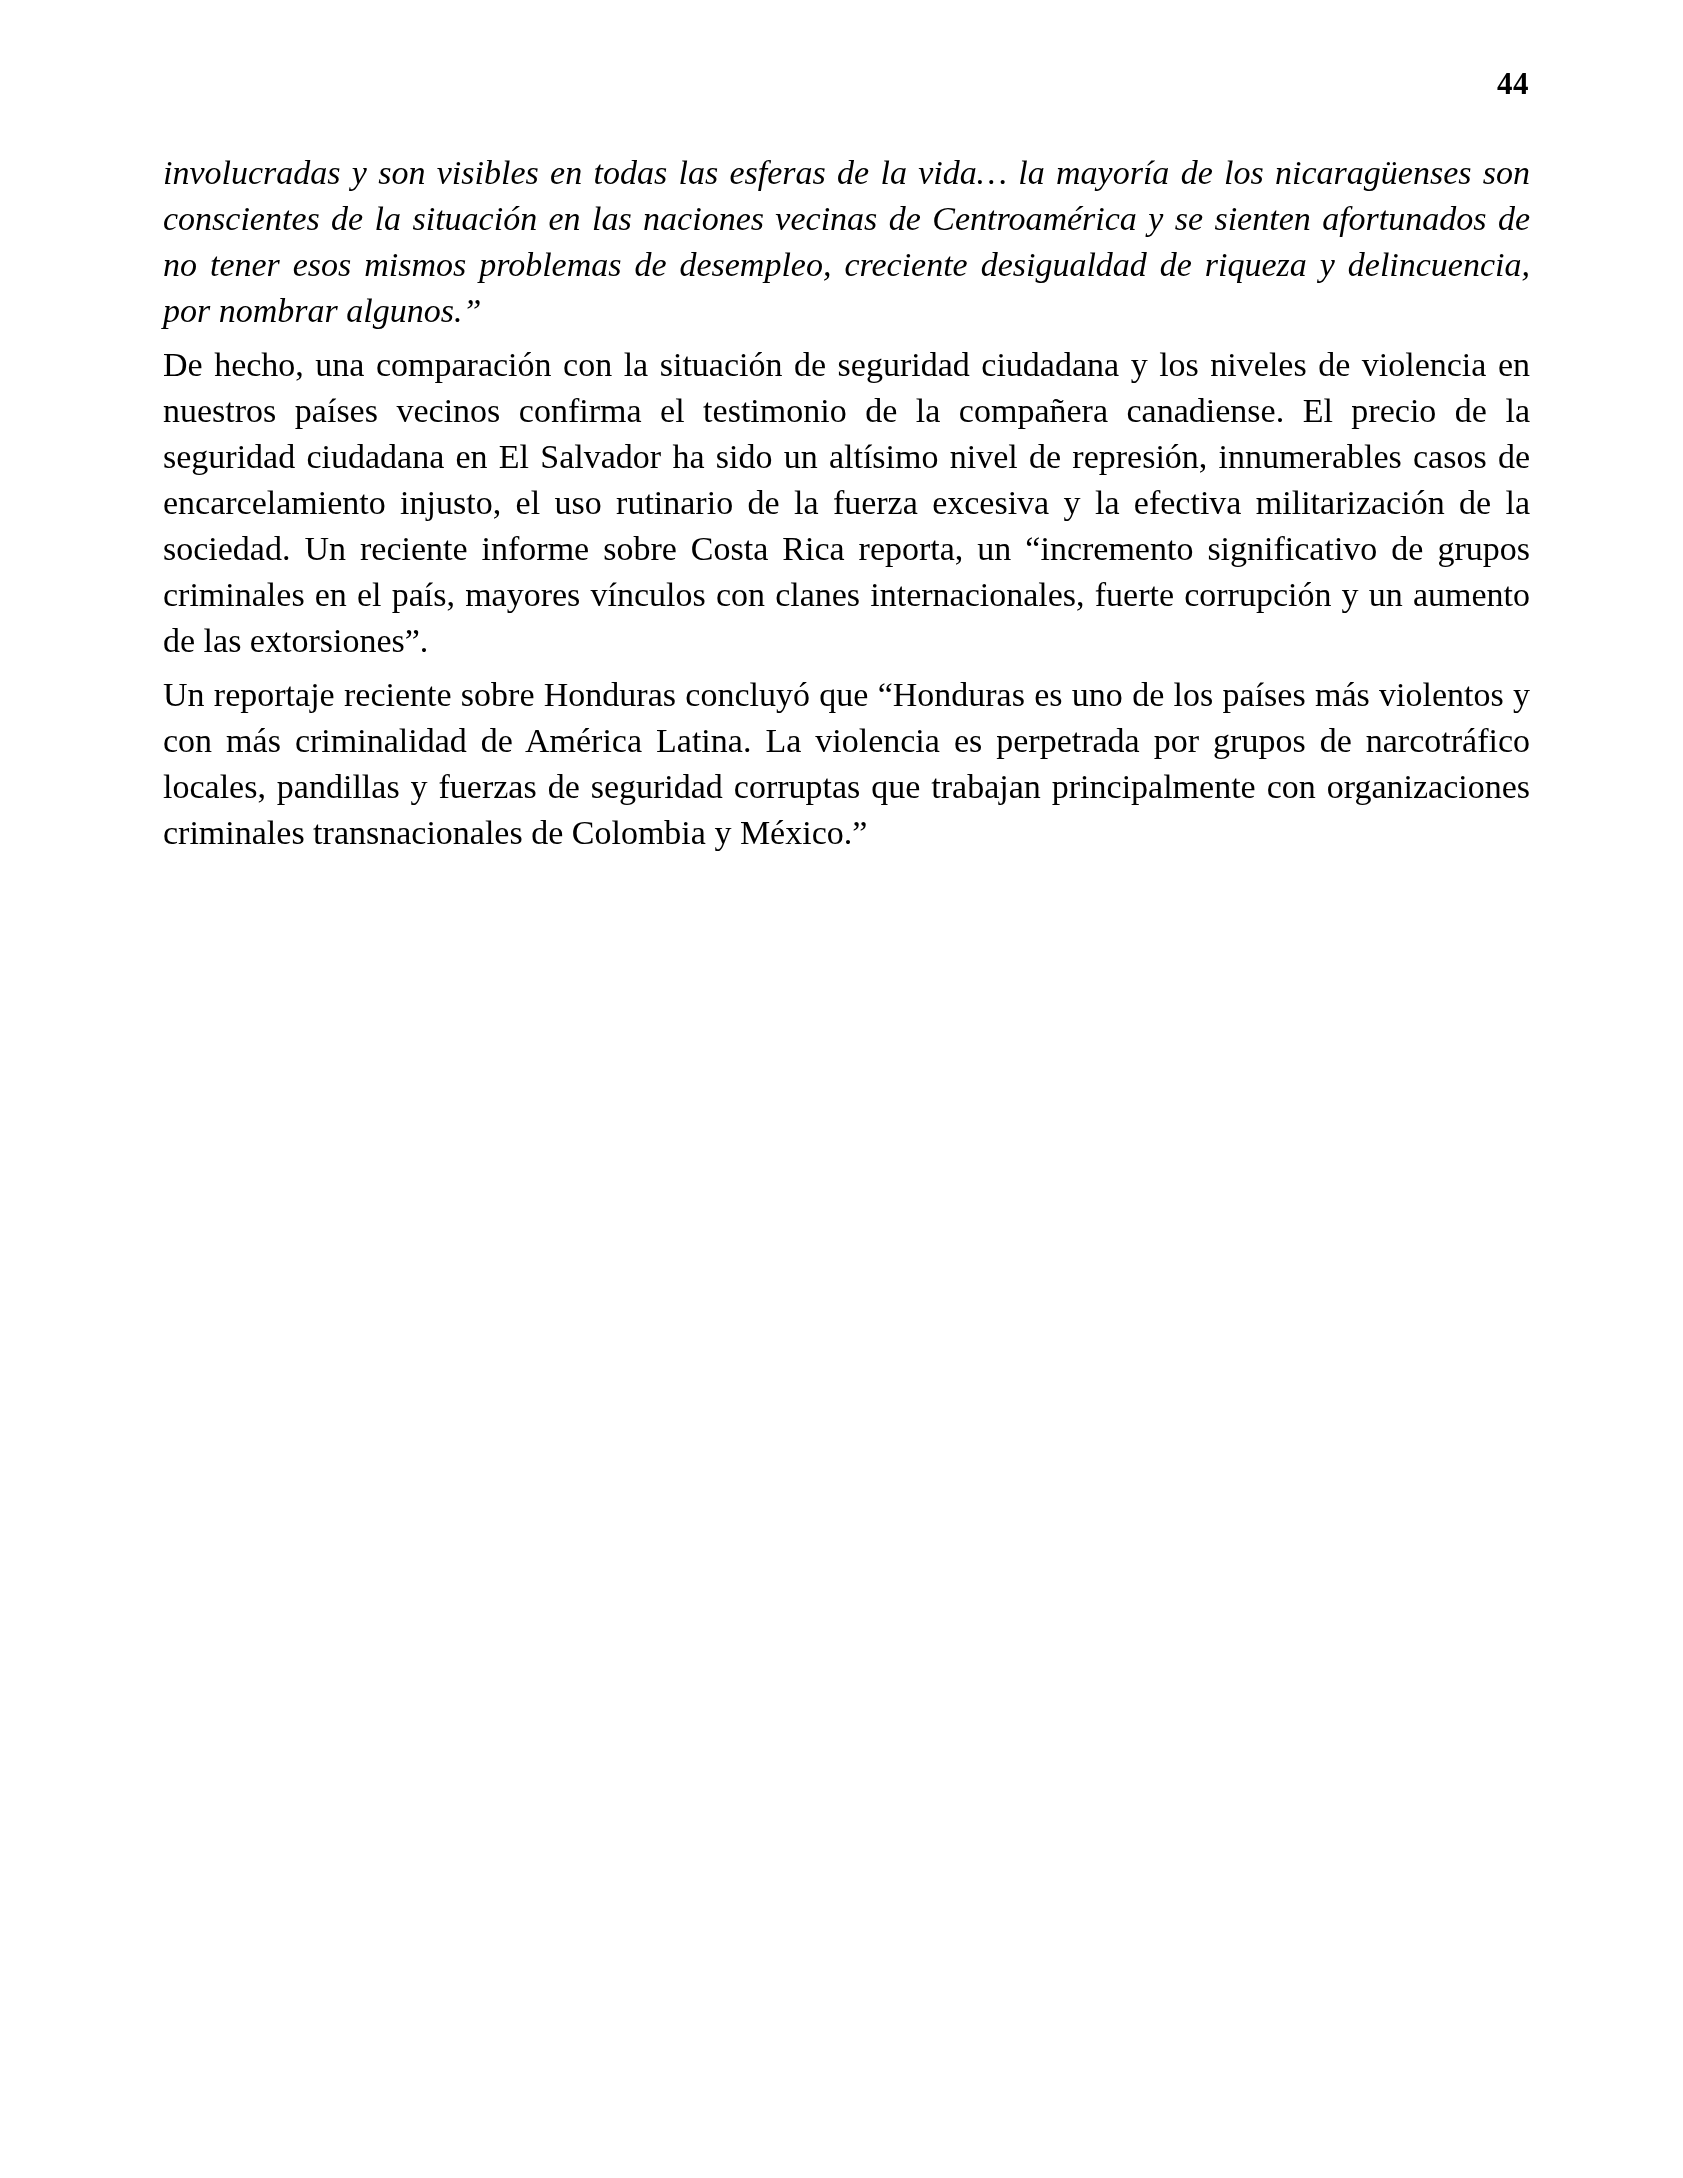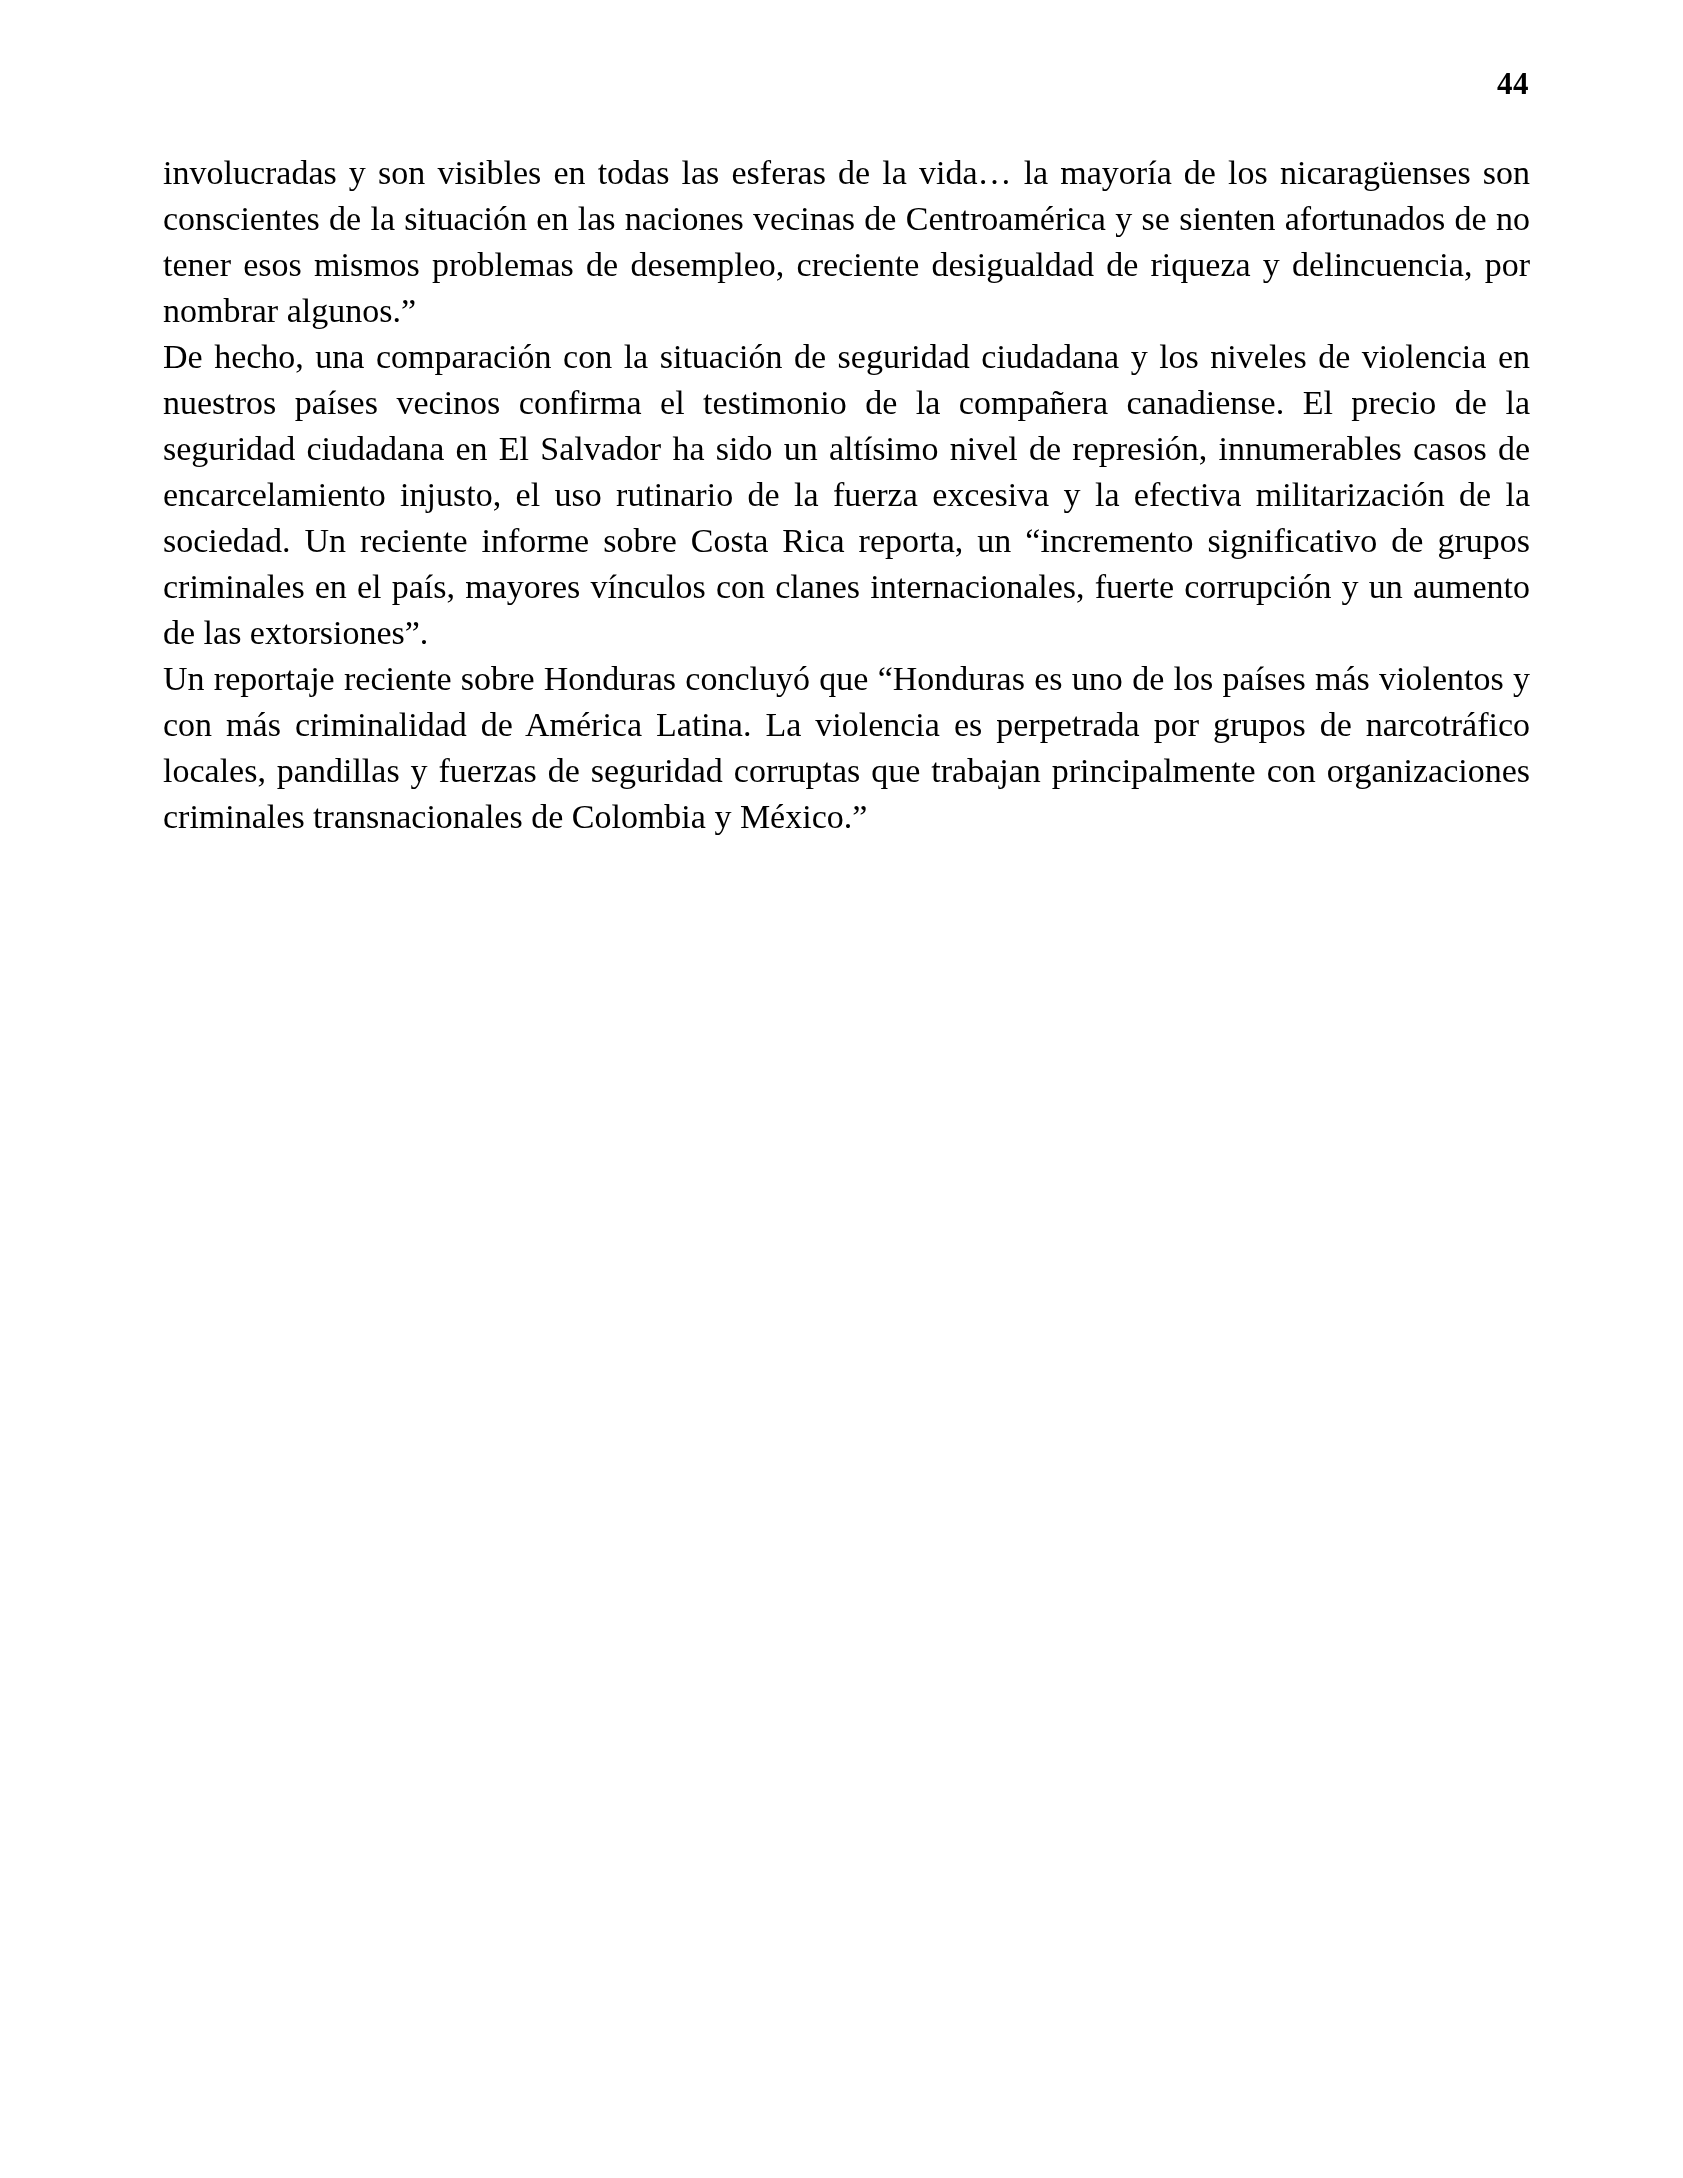--- a/index.html
+++ b/index.html
@@ -54,25 +54,26 @@
     font-size: 34px;
     line-height: 46px;
     text-align: justify;
     text-justify: inter-word;
     -webkit-hyphens: none;
     hyphens: none;
     word-spacing: 0px;
   }
 
   p.para.italic {
+    font-style: italic;
   }
 
   
   p.para + p.para {
-    margin-top: 0px;
+    margin-top: 8px;
   }
 
   
   .blank-line {
     height: 47px;
   }
 
   
   .tight-line {
     display: block;

